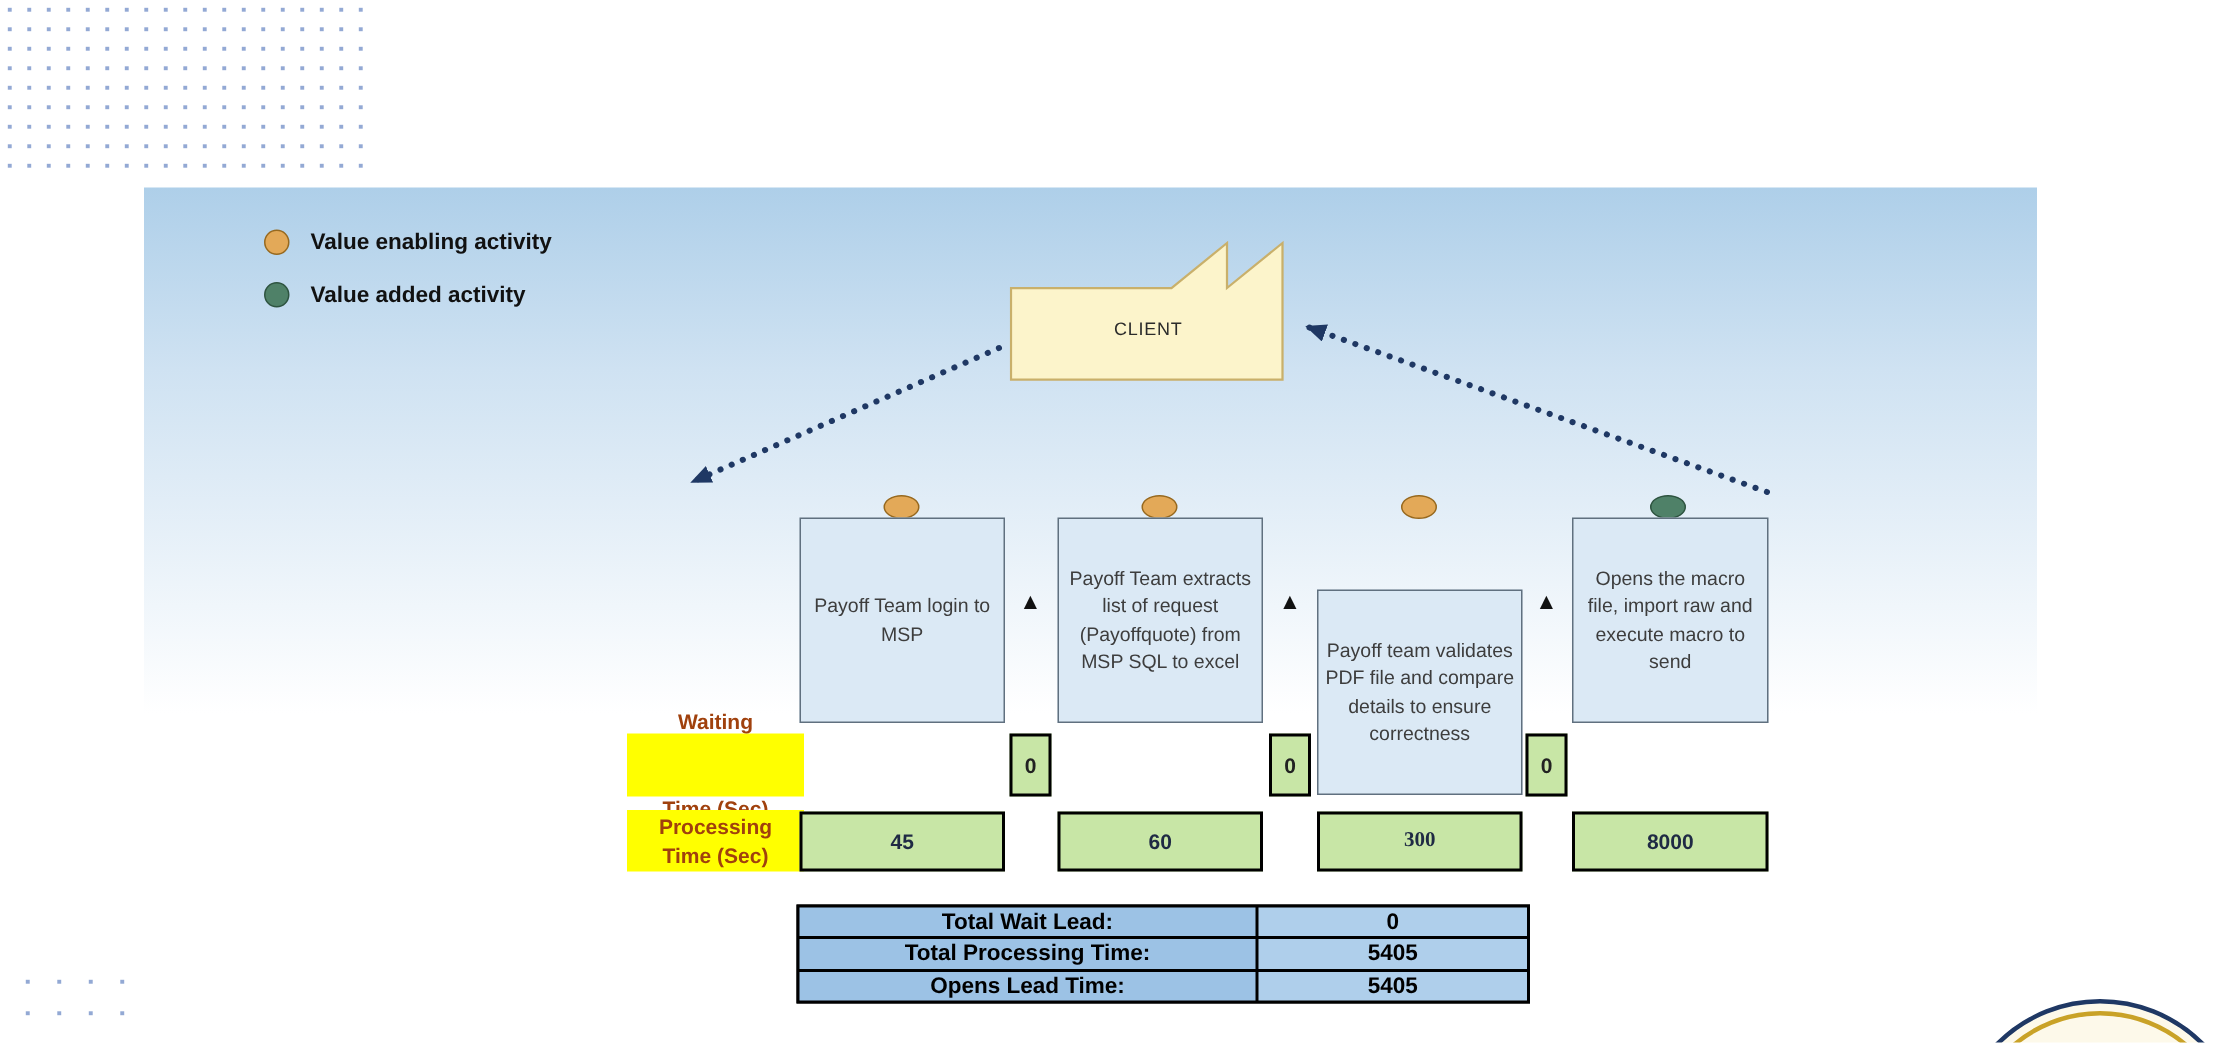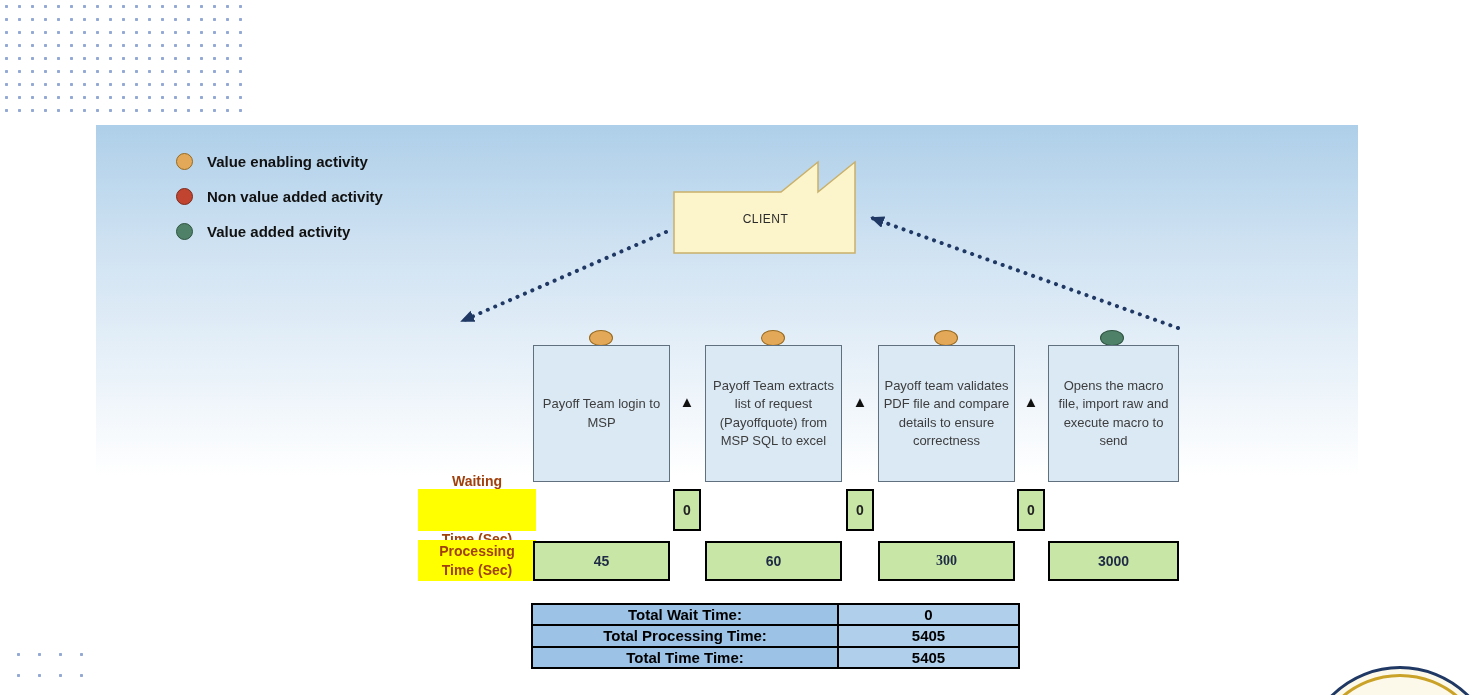--- a/index.html
+++ b/index.html
@@ -45,21 +45,21 @@
   .oval { position:absolute; top:205px; width:24px; height:16px; border-radius:50%; }
   .oval-enabling { background:#E3A958; border:1px solid #97691f; }
   .oval-added { background:#4F8168; border:1px solid #2e5440; }
   .oval-1 { left:493px; } .oval-2 { left:665px; } .oval-3 { left:838px; } .oval-4 { left:1004px; }
 
   
   .pbox { position:absolute; top:220px; width:137px; height:137px;
     background:#DBE9F5; border:1px solid #60707f;
     display:flex; align-items:center; justify-content:center; text-align:center;
     font-size:13px; color:#3d3d3d; line-height:1.4; padding:4px; }
-  .pbox-1 { left:437px; } .pbox-2 { left:609px; } .pbox-3 { left:782px; } .pbox-4 { left:952px; width:131px; }
+  .pbox-1 { left:437px; } .pbox-2 { left:609px; } .pbox-3 { left:782px;margin-top:48px; } .pbox-4 { left:952px; width:131px; }
 
   .tri { position:absolute; top:268px; width:16px; text-align:center;
     font-size:15px; color:#111; }
   .tri-1 { left:583px; } .tri-2 { left:756px; } .tri-3 { left:927px; }
 
   
   .ylabel { position:absolute; left:322px; width:118px; background:#FFFF00;
     display:flex; flex-direction:column; align-items:center; justify-content:center;
     font-size:14px; font-weight:700; color:#A0410D; line-height:1.3; text-align:center; }
   .wlabel { top:364px; height:42px;gap:39px; }
@@ -100,24 +100,20 @@
   <div class="dots dots-top"></div>
   <div class="dots dots-bottom"></div>
 
 
   <div class="vsm-panel">
 
     <div class="legend">
       <div class="legend-item">
         <span class="ldot ldot-0"></span>
         <span class="llabel">Value enabling activity</span>
-      </div>
-      <div class="legend-item">
-        <span class="ldot ldot-1"></span>
-        <span class="llabel">Non value added activity</span>
       </div>
       <div class="legend-item">
         <span class="ldot ldot-2"></span>
         <span class="llabel">Value added activity</span>
       </div>
     </div>
 
     <div class="factory">
       <svg viewBox="0 0 185 97">
         <polygon points="1,34 108,34 145,4 145,34 182,4 182,95 1,95" fill="#FCF4CB" stroke="#C9B06B" stroke-width="1.5"></polygon>
@@ -165,28 +161,28 @@
     <div class="wbox wbox-2">0</div>
     <div class="wbox wbox-3">0</div>
 
     <div class="ylabel plabel">
       <span>Processing</span>
       <span>Time (Sec)</span>
     </div>
     <div class="pbar pbar-1">45</div>
     <div class="pbar pbar-2">60</div>
     <div class="pbar pbar-3">300</div>
-    <div class="pbar pbar-4">3000</div>
+    <div class="pbar pbar-4">8000</div>
 
     <div class="totals">
-      <div class="tcell tcell-label">Total Wait Time:</div>
+      <div class="tcell tcell-label">Total Wait Lead:</div>
       <div class="tcell tcell-value">0</div>
       <div class="tcell tcell-label">Total Processing Time:</div>
       <div class="tcell tcell-value">5405</div>
-      <div class="tcell tcell-label">Total Time Time:</div>
+      <div class="tcell tcell-label">Opens Lead Time:</div>
       <div class="tcell tcell-value">5405</div>
     </div>
 
   </div>
 
   <div class="seal">
     <div class="seal-inner"></div>
   </div>
 
 </div>

